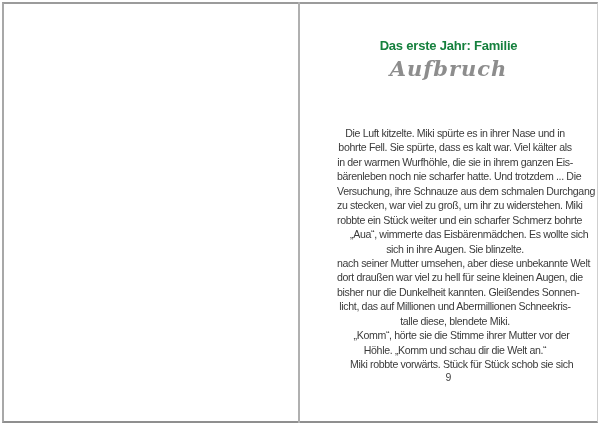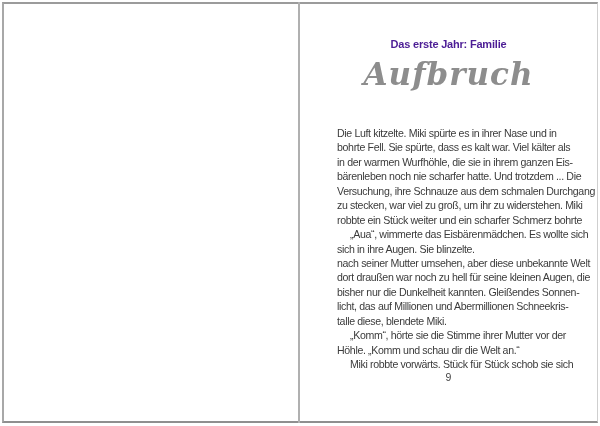--- a/index.html
+++ b/index.html
@@ -49,49 +49,49 @@
     left: 300px;
     width: 297px;
   }
   #kicker {
     position: absolute;
     left: 0;
     top: 34px;
     width: 100%;
     text-align: center;
     font-weight: bold;
-    font-size: 11px;
+    font-size: 13px;
     letter-spacing: -0.2px;
-    color: #4c1d95;
+    color: #15803d;
   }
   #chapter-title {
     position: absolute;
     left: 0;
     top: 52px;
     width: 100%;
     text-align: center;
     font-family: "DejaVu Serif", serif;
     font-style: italic;
     font-weight: bold;
-    font-size: 31px;
+    font-size: 21px;
     letter-spacing: 1px;
     color: #8d8d8d;
   }
   #body-text {
     position: absolute;
     left: 37px;
     top: 122px;
     width: 236px;
     font-size: 10.6px;
     line-height: 14.45px;
     letter-spacing: -0.35px;
     color: #3b3b3b;
     white-space: nowrap;
   }
-  .body-line { height: 14.45px; }
+  .body-line { height: 14.45px; text-align: center; }
   .indent { padding-left: 13px; }
   #page-number {
     position: absolute;
     left: 0;
     top: 367px;
     width: 100%;
     text-align: center;
     font-size: 10.5px;
     color: #444444;
   }
@@ -113,21 +113,21 @@
       <div class="body-line">Die Luft kitzelte. Miki spürte es in ihrer Nase und in</div>
       <div class="body-line">bohrte Fell. Sie spürte, dass es kalt war. Viel kälter als</div>
       <div class="body-line">in der warmen Wurfhöhle, die sie in ihrem ganzen Eis-</div>
       <div class="body-line">bärenleben noch nie scharfer hatte. Und trotzdem ... Die</div>
       <div class="body-line">Versuchung, ihre Schnauze aus dem schmalen Durchgang</div>
       <div class="body-line">zu stecken, war viel zu groß, um ihr zu widerstehen. Miki</div>
       <div class="body-line">robbte ein Stück weiter und ein scharfer Schmerz bohrte</div>
       <div class="body-line indent">„Aua“, wimmerte das Eisbärenmädchen. Es wollte sich</div>
       <div class="body-line">sich in ihre Augen. Sie blinzelte.</div>
       <div class="body-line">nach seiner Mutter umsehen, aber diese unbekannte Welt</div>
-      <div class="body-line">dort draußen war noch zu hell für seine kleinen Augen, die</div>
+      <div class="body-line">dort draußen war viel zu hell für seine kleinen Augen, die</div>
       <div class="body-line">bisher nur die Dunkelheit kannten. Gleißendes Sonnen-</div>
       <div class="body-line">licht, das auf Millionen und Abermillionen Schneekris-</div>
       <div class="body-line">talle diese, blendete Miki.</div>
       <div class="body-line indent">„Komm“, hörte sie die Stimme ihrer Mutter vor der</div>
       <div class="body-line">Höhle. „Komm und schau dir die Welt an.“</div>
       <div class="body-line indent">Miki robbte vorwärts. Stück für Stück schob sie sich</div>
     </div>
 
     <div id="page-number">9</div>
   </div>

